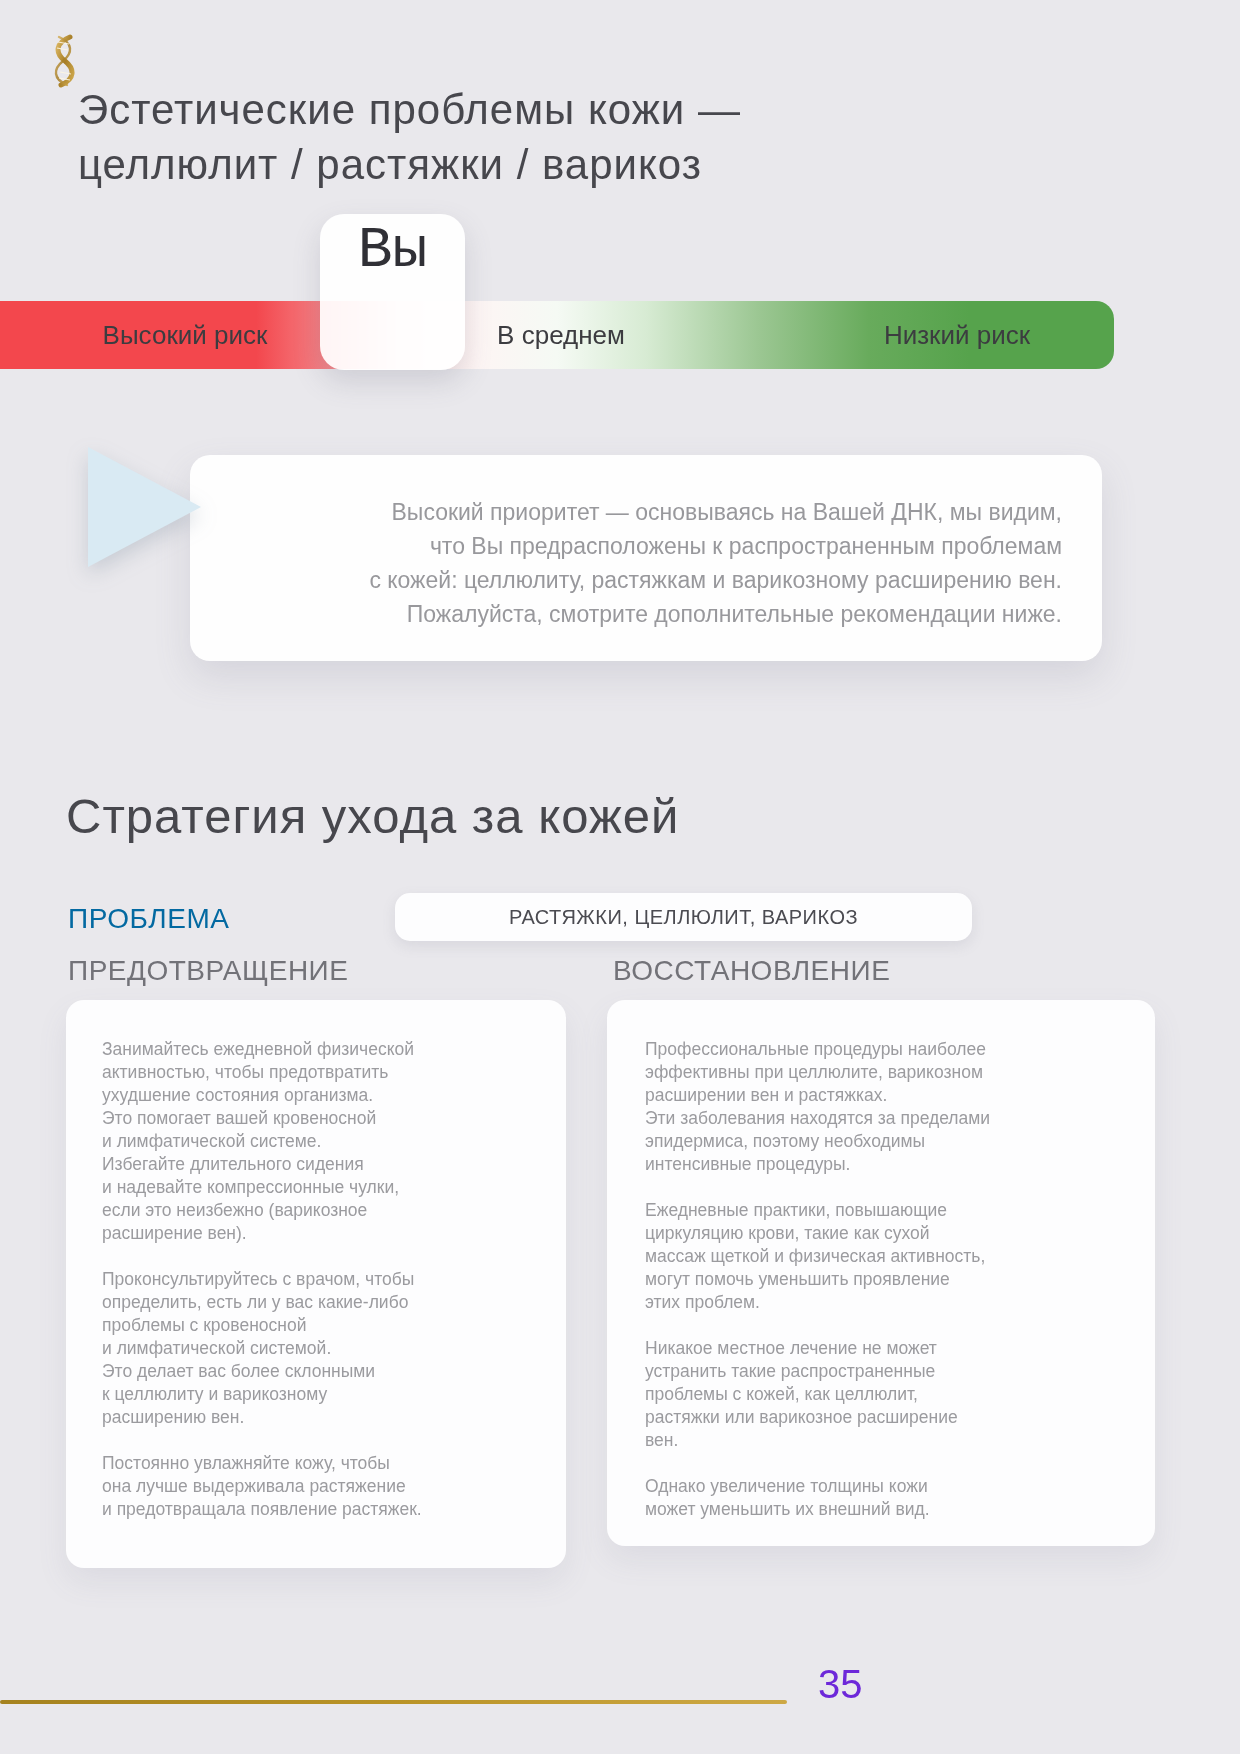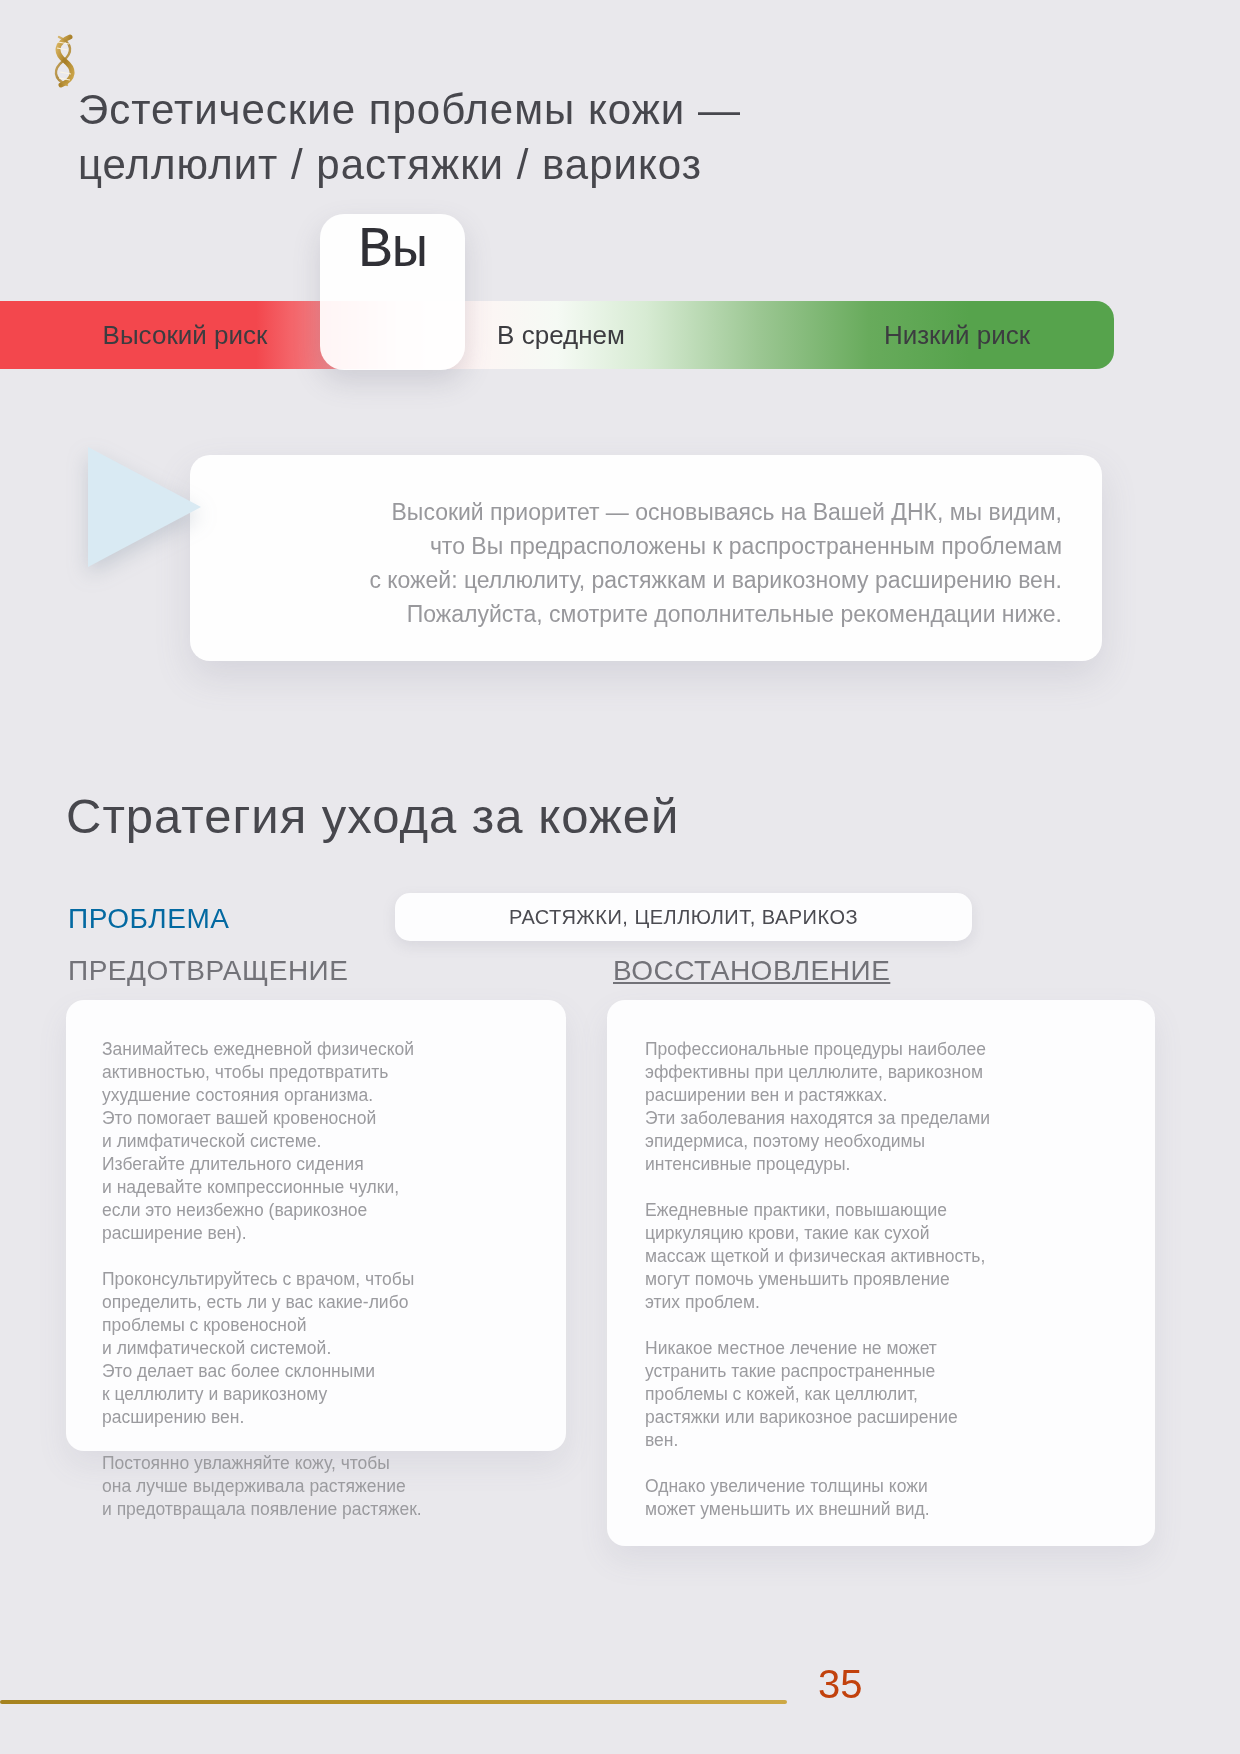--- a/index.html
+++ b/index.html
@@ -91,41 +91,41 @@
     left:395px;top:893px;width:577px;height:48px;
     background:#fdfdfe;border-radius:15px;
     box-shadow:0 5px 14px rgba(110,110,135,0.14);
     display:flex;align-items:center;justify-content:center;
     font-size:20px;color:#4b4b51;letter-spacing:0.5px;
   }
   .col-label{
     top:955px;font-size:28px;color:#727278;letter-spacing:0.5px;
   }
   .col-label.left{left:68px;}
-  .col-label.right{left:613px;text-decoration:underline;}
+  .col-label.right{left:613px;}
 
   .card{
     background:#fdfdfe;border-radius:18px;
     box-shadow:0 14px 30px rgba(110,110,135,0.10);
     box-sizing:border-box;
   }
   .card p{
     margin:0 0 23px 0;font-size:17.5px;line-height:23px;
     color:#9b9b9f;white-space:pre-line;
   }
-  .card-left{left:66px;top:1000px;width:500px;height:451px;padding:38px 26px 0 36px;}
+  .card-left{left:66px;top:1000px;width:500px;height:568px;padding:38px 26px 0 36px;}
   .card-right{left:607px;top:1000px;width:548px;height:546px;padding:38px 24px 16px 38px;}
 
   
   .footer-line{
     left:0;top:1700px;width:787px;height:4px;border-radius:2px;
     background:linear-gradient(90deg,#a5821f,#b99327,#cda845);
   }
   .page-number{
-    left:818px;top:1662px;font-size:40px;font-weight:300;color:#c2410c;
+    left:818px;top:1662px;font-size:40px;font-weight:300;color:#6d28d9;
   }
 </style>
 </head>
 <body>
 
 <div class="page">
 
   <svg class="abs logo" viewBox="0 0 32 54" aria-hidden="true">
     <defs>
       <linearGradient id="gold" x1="0" y1="0" x2="1" y2="1">

